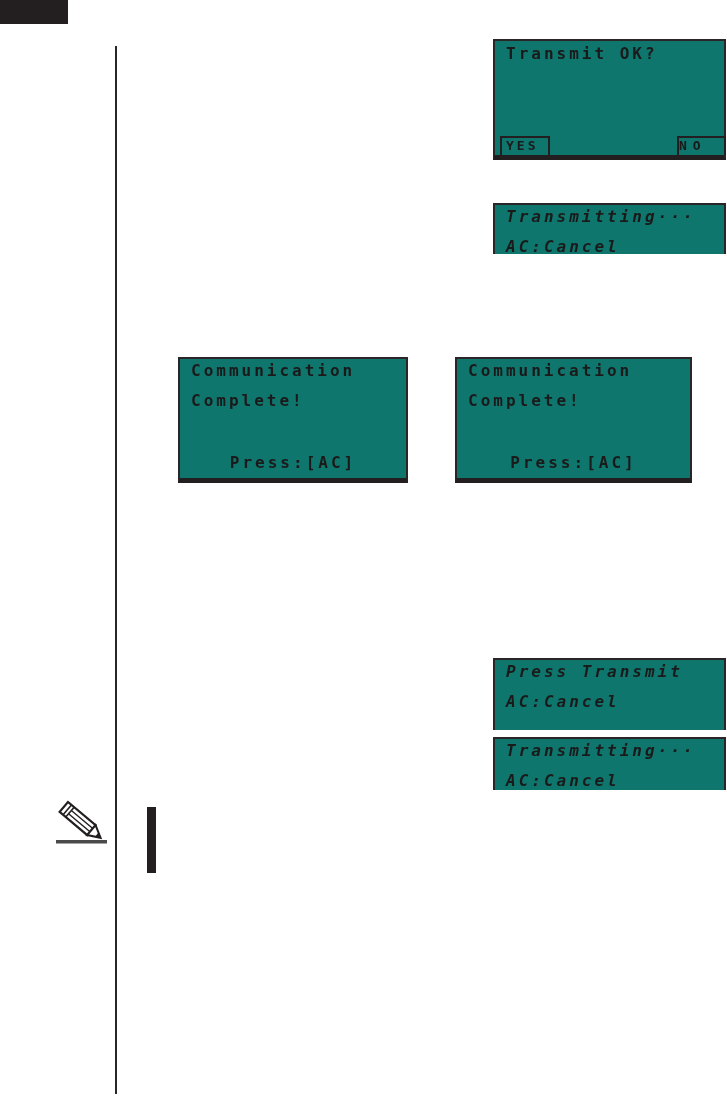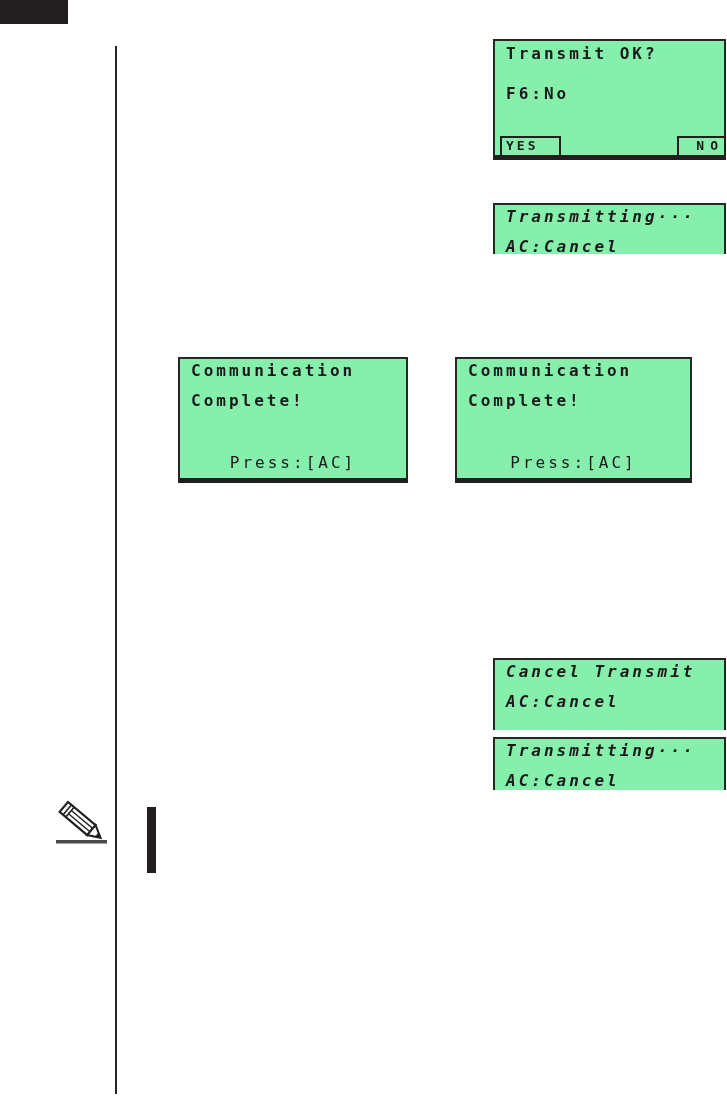--- a/index.html
+++ b/index.html
@@ -25,77 +25,76 @@
     position:absolute;left:147px;top:807px;width:9px;height:66px;
     background:#231f20;
   }
   .pencil{
     position:absolute;left:55px;top:800px;width:54px;height:47px;
   }
   
   .screen{
     position:absolute;
     box-sizing:border-box;
-    background:#86efac;
+    background:#0f766e;
     border:2px solid #2a2627;
     border-bottom:5px solid #231f20;
     padding:4px 4px 0 11px;
     color:#1a1a1a;
   }
   .screen.open-bottom{border-bottom:none;font-style:italic;}
   .lcd-line{
     font-family:"DejaVu Sans Mono", monospace;
     font-weight:700;
     font-size:16px;
     line-height:15px;
     height:15px;
     letter-spacing:3px;
     white-space:pre;
   }
   .lcd-line.tall-gap{height:25px;}
   .lcd-footer{
     position:absolute;left:0;right:0;bottom:6px;
     text-align:center;
     font-family:"DejaVu Sans Mono", monospace;
-    font-weight:400;font-size:16px;letter-spacing:3px;
+    font-weight:700;font-size:16px;letter-spacing:3px;
     color:#1a1a1a;
   }
   .softkey{
     position:absolute;bottom:0;
     box-sizing:border-box;
     border:2px solid #231f20;border-bottom:none;
     font-family:"DejaVu Sans Mono", monospace;
     font-weight:700;font-size:13px;line-height:16px;
     color:#1a1a1a;
     height:19px;
     overflow:hidden;
   }
-  .softkey.yes{left:5px;width:61px;padding-left:4px;letter-spacing:3px;}
-  .softkey.no{right:-2px;width:49px;text-align:right;letter-spacing:6px;}
+  .softkey.yes{left:5px;width:50px;padding-left:4px;letter-spacing:3px;}
+  .softkey.no{right:-2px;width:49px;text-align:left;letter-spacing:6px;}
 
   
   #scr-transmit-ok   {left:493px;top:39px; width:233px;height:121px;padding-top:5px;}
   #scr-transmitting-1{left:493px;top:203px;width:233px;height:51px;}
   #scr-comm-mid-left {left:178px;top:357px;width:230px;height:126px;}
   #scr-comm-mid-right{left:455px;top:357px;width:237px;height:126px;}
   #scr-backup        {left:493px;top:658px;width:233px;height:72px;}
   #scr-transmitting-2{left:493px;top:737px;width:233px;height:53px;}
 </style>
 </head>
 <body>
 
 <div class="page">
 
   <div class="chapter-tab"></div>
   <div class="margin-rule"></div>
 
   <div class="screen" id="scr-transmit-ok">
     <div class="lcd-line">Transmit OK?</div>
     <div class="lcd-line tall-gap"></div>
-    <div class="lcd-line">F6:No</div>
     <div class="softkey yes">YES</div>
     <div class="softkey no">NO</div>
   </div>
 
   <div class="screen open-bottom" id="scr-transmitting-1">
     <div class="lcd-line">Transmitting···</div>
     <div class="lcd-line"></div>
     <div class="lcd-line">AC:Cancel</div>
   </div>
 
@@ -106,21 +105,21 @@
     <div class="lcd-footer">Press:[AC]</div>
   </div>
   <div class="screen" id="scr-comm-mid-right">
     <div class="lcd-line">Communication</div>
     <div class="lcd-line"></div>
     <div class="lcd-line">Complete!</div>
     <div class="lcd-footer">Press:[AC]</div>
   </div>
 
   <div class="screen open-bottom" id="scr-backup">
-    <div class="lcd-line">Cancel Transmit</div>
+    <div class="lcd-line">Press Transmit</div>
     <div class="lcd-line"></div>
     <div class="lcd-line">AC:Cancel</div>
   </div>
 
   <div class="screen open-bottom" id="scr-transmitting-2">
     <div class="lcd-line">Transmitting···</div>
     <div class="lcd-line"></div>
     <div class="lcd-line">AC:Cancel</div>
   </div>
 

